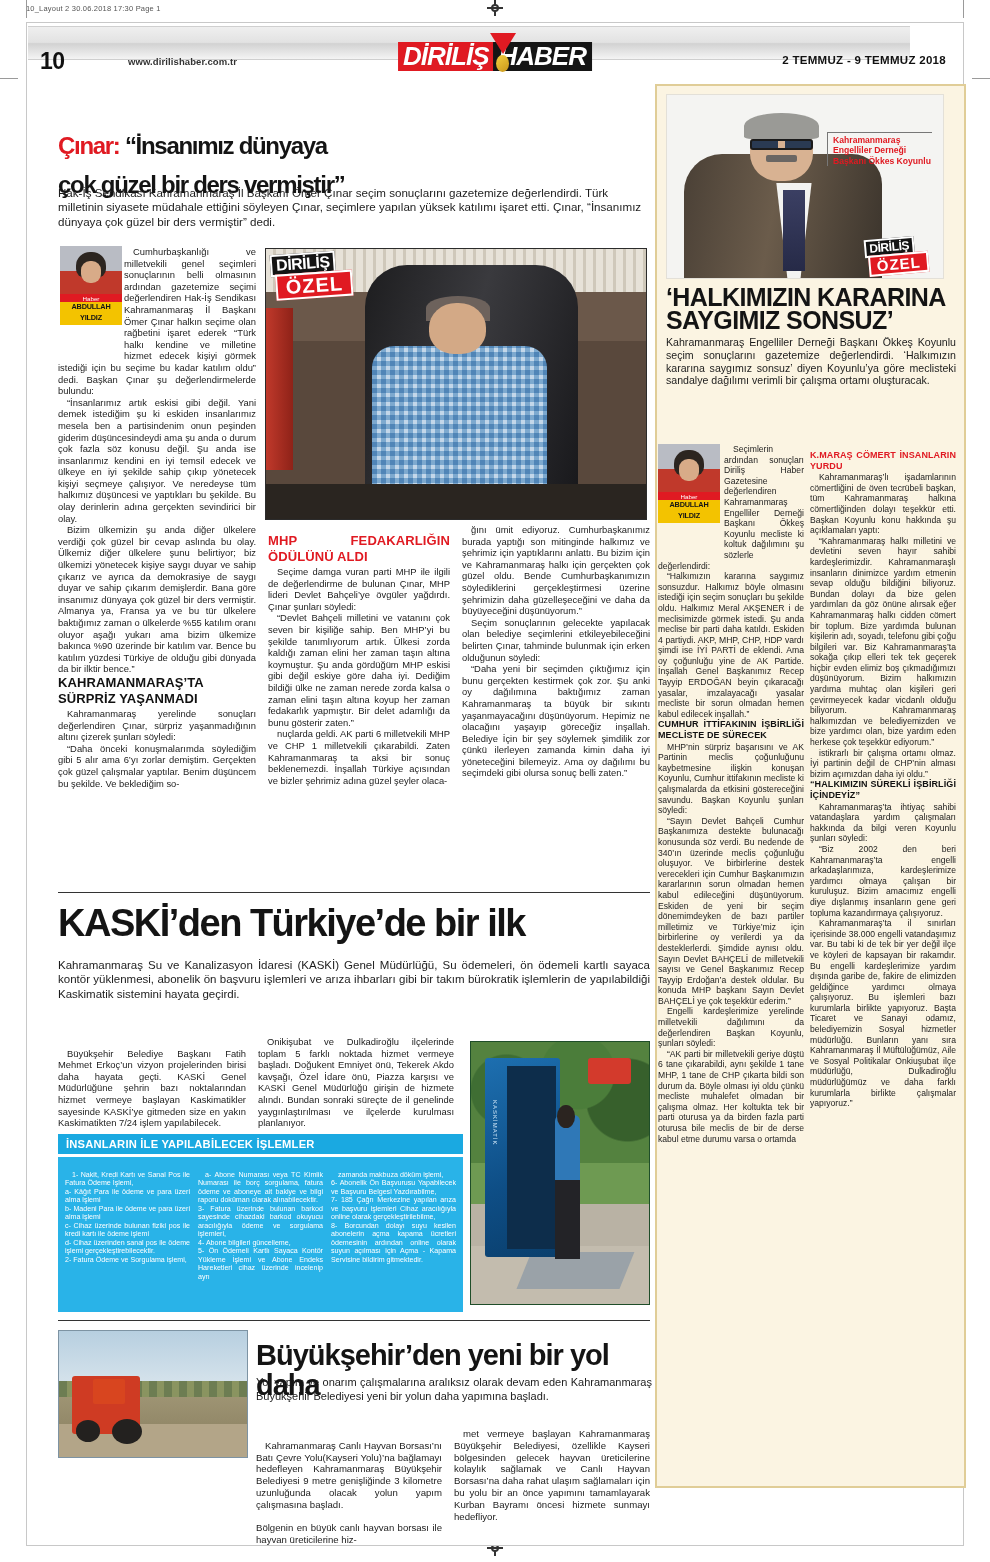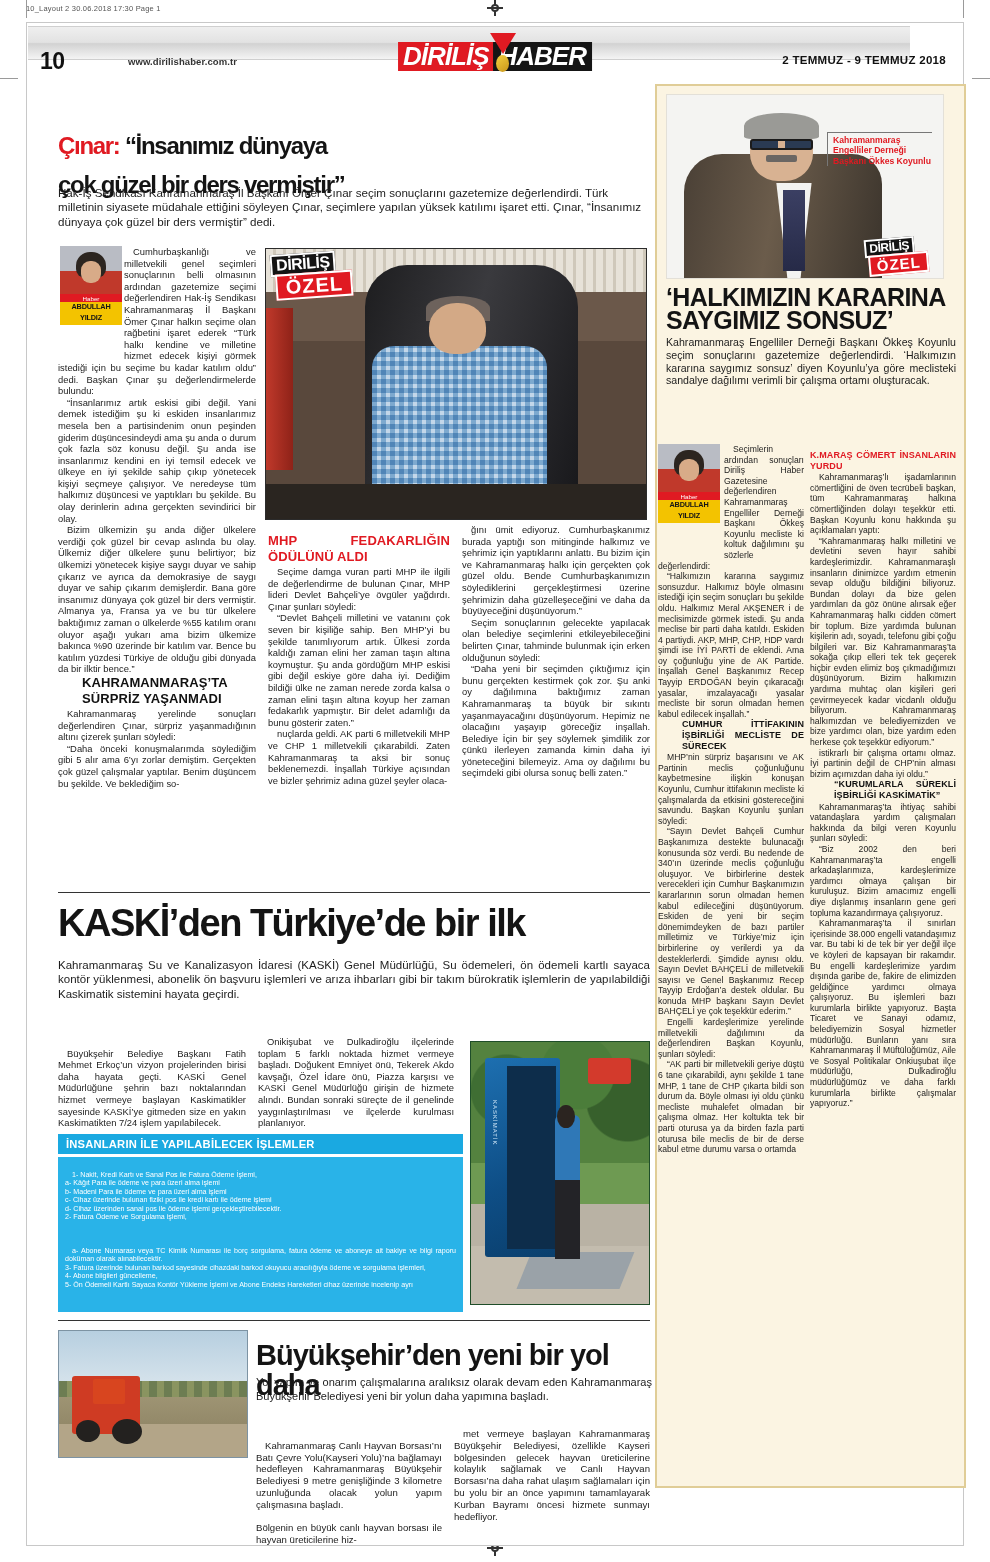--- a/index.html
+++ b/index.html
@@ -89,21 +89,21 @@
   .txt {
     font-size:9.4px; line-height:11.6px; color:#1c1c1c;
     text-align:justify; hyphens:auto;
   }
   .txt p { margin:0; text-indent:9px; }
 
   .subhead {
     font-size:13px; font-weight:bold; color:#e01a22;
     line-height:16px; letter-spacing:.1px; margin-bottom:1px;
   }
-  .subhead.dark { color:#111;margin-left:24px; }
+  .subhead.dark { color:#111; }
 
   
   .hl-main {
     position:absolute; left:58px; top:86px; width:590px;
     font-size:24px; line-height:39px; font-weight:bold;
     letter-spacing:-1.3px; color:#141414;margin-top:40px;
   }
   .hl-main .red { color:#e01a22; }
   .lede {
     position:absolute; left:58px; top:186px; width:592px;
@@ -244,21 +244,21 @@
   }
 
   .kaskimatik-head {
     position:absolute; left:58px; top:1134px; width:405px; height:20px;
     background:#1aa9e1; color:#fff; font-size:11.2px; font-weight:bold;
     letter-spacing:.2px; padding:4px 0 0 8px;
   }
   .kaskimatik-box {
     position:absolute; left:58px; top:1157px; width:405px; height:155px;
     background:#29b3e8; color:#fff;
-    padding:5px 7px; display:flex; gap:8px;flex-direction:column;
+    padding:5px 7px; display:flex; gap:8px;
   }
   .kaskimatik-box .kcol {
     flex:1; font-size:7.1px; line-height:8.5px; text-align:justify;
   }
   .kaskimatik-box .kcol p { margin:0; text-indent:7px; }
 
   .photo-kaski {
     position:absolute; left:470px; top:1041px; width:180px; height:264px;
     background:#2f6f3c; overflow:hidden; border:1px solid #1e4d29;
   }
@@ -438,21 +438,21 @@
   <p>“Sayın Devlet Bahçeli Cumhur Başkanımıza destekte bulunacağı konusunda söz verdi. Bu nedende de 340’ın üzerinde meclis çoğunluğu oluşuyor. Ve birbirlerine destek verecekleri için Cumhur Başkanımızın kararlarının sorun olmadan hemen kabul edileceğini düşünüyorum. Eskiden de yeni bir seçim dönemimdeyken de bazı partiler milletimiz ve Türkiye’miz için birbirlerine oy verilerdi ya da desteklerlerdi. Şimdide aynısı oldu. Sayın Devlet BAHÇELİ de milletvekili sayısı ve Genel Başkanımız Recep Tayyip Erdoğan’a destek oldular. Bu konuda MHP başkanı Sayın Devlet BAHÇELİ ye çok teşekkür ederim.”</p>
   <p>Engelli kardeşlerimize yerelinde milletvekili dağılımını da değerlendiren Başkan Koyunlu, şunları söyledi:</p>
   <p>“AK parti bir milletvekili geriye düştü 6 tane çıkarabildi, aynı şekilde 1 tane MHP, 1 tane de CHP çıkarta bildi son durum da. Böyle olması iyi oldu çünkü mecliste muhalefet olmadan bir çalışma olmaz. Her koltukta tek bir parti oturusa ya da birden fazla parti oturusa bile meclis de bir de derse kabul etme durumu varsa o ortamda</p>
 </div>
 
 <div class="col txt" style="left:810px;top:450px;width:146px;height:1024px;font-size:8.6px;line-height:10.6px;">
   <div class="subhead" style="font-size:9px;line-height:10.6px;">K.MARAŞ CÖMERT İNSANLARIN YURDU</div>
   <p>Kahramanmaraş’lı işadamlarının cömertliğini de öven tecrübeli başkan, tüm Kahramanmaraş halkına cömertliğinden dolayı teşekkür etti. Başkan Koyunlu konu hakkında şu açıklamaları yaptı:</p>
   <p>“Kahramanmaraş halkı milletini ve devletini seven hayır sahibi kardeşlerimizdir. Kahramanmaraşlı insanların dinimizce yardım etmenin sevap olduğu bildiğini biliyoruz. Bundan dolayı da bize gelen yardımları da göz önüne alırsak eğer Kahramanmaraş halkı cidden cömert bir toplum. Bize yardımda bulunan kişilerin adı, soyadı, telefonu gibi çoğu bilgileri var. Biz Kahramanmaraş’ta sokağa çıkıp elleri tek tek geçerek hiçbir evden elimiz boş çıkmadığımızı düşünüyorum. Bizim halkımızın yardıma muhtaç olan kişileri geri çevirmeyecek kadar vicdanlı olduğu biliyorum. Kahramanmaraş halkımızdan ve belediyemizden ve bize yardımcı olan, bize yardım eden herkese çok teşekkür ediyorum.”</p>
   <p>istikrarlı bir çalışma ortamı olmaz. İyi partinin değil de CHP’nin alması bizim açımızdan daha iyi oldu.”</p>
-  <div class="subhead dark" style="font-size:9px;line-height:10.6px;">“KURUMLARLA SÜREKLİ İŞBİRLİĞİ KASKİMATİK”</div>
+  <div class="subhead dark" style="font-size:9px;line-height:10.6px;">“HALKIMIZIN SÜREKLİ İŞBİRLİĞİ İÇİNDEYİZ”</div>
   <p>Kahramanmaraş’ta ihtiyaç sahibi vatandaşlara yardım çalışmaları hakkında da bilgi veren Koyunlu şunları söyledi:</p>
   <p>“Biz 2002 den beri Kahramanmaraş’ta engelli arkadaşlarımıza, kardeşlerimize yardımcı olmaya çalışan bir kuruluşuz. Bizim amacımız engelli diye dışlanmış insanların gene geri topluma kazandırmaya çalışıyoruz.</p>
   <p>Kahramanmaraş’ta il sınırları içerisinde 38.000 engelli vatandaşımız var. Bu tabi ki de tek bir yer değil ilçe ve köyleri de kapsayan bir rakamdır. Bu engelli kardeşlerimize yardım dışında garibe de, fakire de elimizden geldiğince yardımcı olmaya çalışıyoruz. Bu işlemleri bazı kurumlarla birlikte yapıyoruz. Başta Ticaret ve Sanayi odamız, belediyemizin Sosyal hizmetler müdürlüğü. Bunların yanı sıra Kahramanmaraş İl Müftülüğümüz, Aile ve Sosyal Politikalar Onkiuşubat ilçe müdürlüğü, Dulkadiroğlu müdürlüğümüz ve daha farklı kurumlarla birlikte çalışmalar yapıyoruz.”</p>
 </div>
 
 <div class="rule" style="left:58px;top:892px;width:592px;"></div>
 <div class="hl-kaski">KASKİ’den Türkiye’de bir ilk</div>
 <div class="lede-kaski">Kahramanmaraş Su ve Kanalizasyon İdaresi (KASKİ) Genel Müdürlüğü, Su ödemeleri, ön ödemeli kartlı sayaca kontör yüklenmesi, abonelik ön başvuru işlemleri ve arıza ihbarları gibi bir takım bürokratik işlemlerin de yapılabildiği Kaskimatik sistemini hayata geçirdi.</div>
 
 <div class="col txt" style="left:58px;top:1036px;width:188px;height:96px;white-space:pre-line;">

